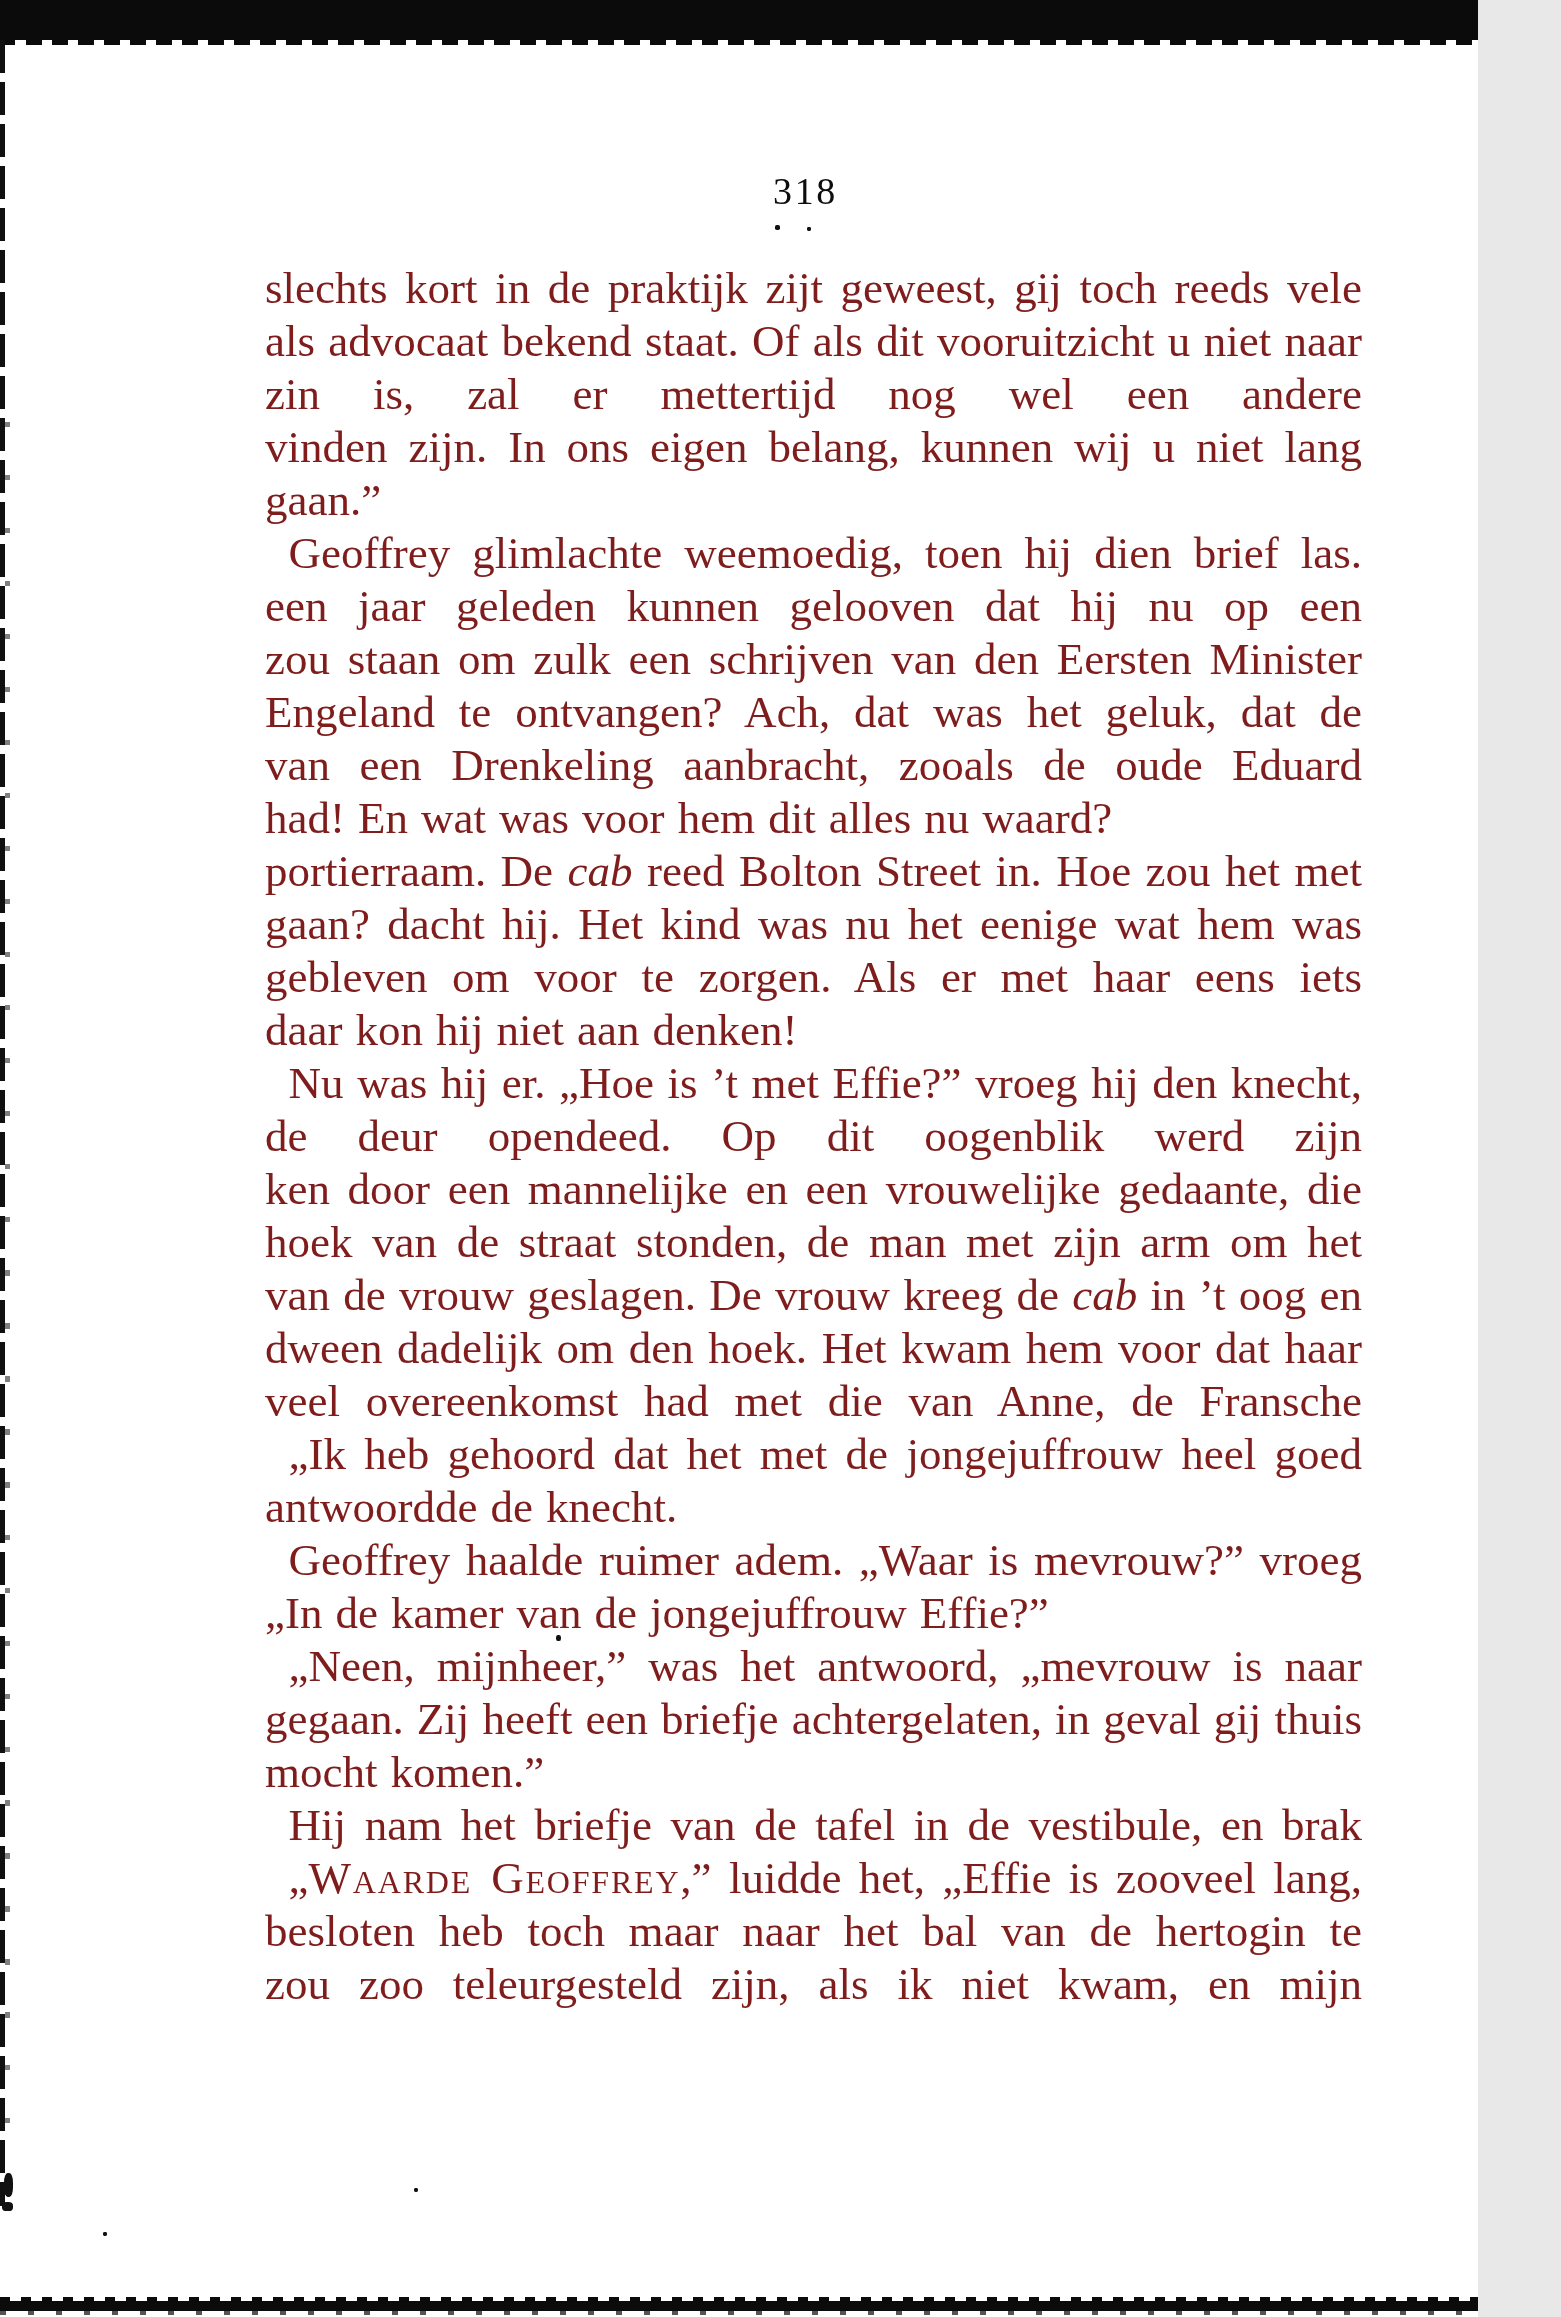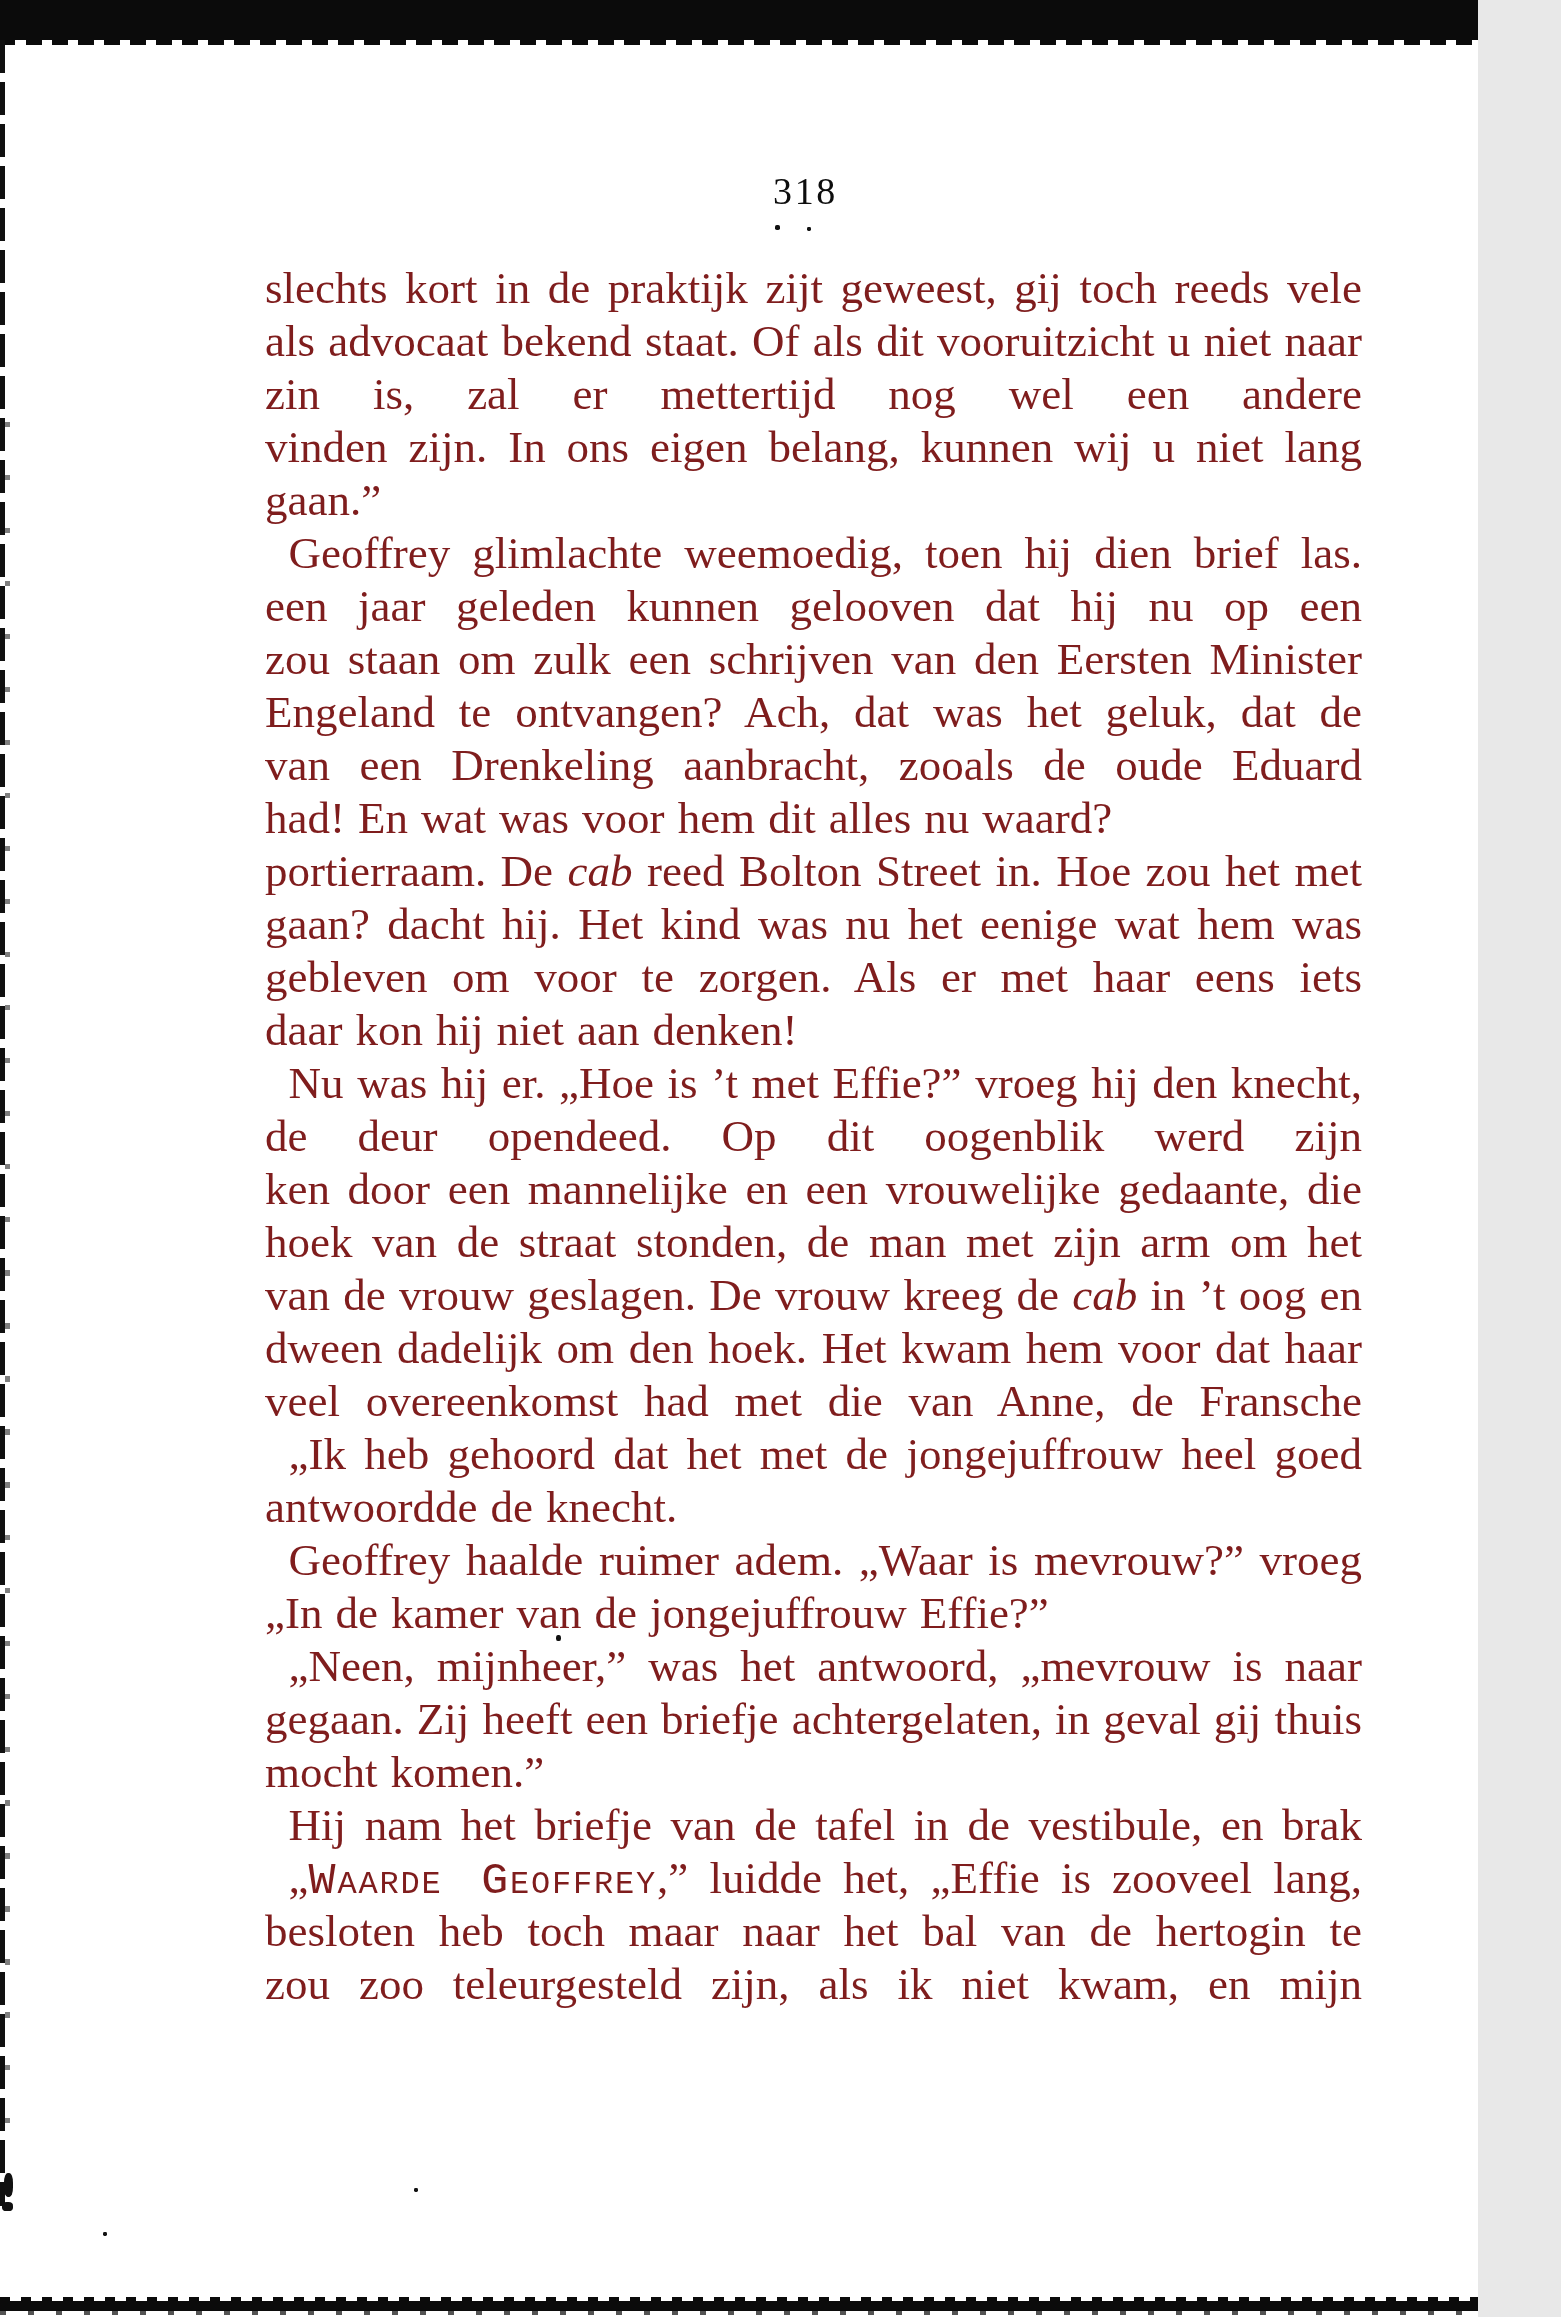--- a/index.html
+++ b/index.html
@@ -24,21 +24,21 @@
   .para{margin:0;padding:0;}
   .line{
     height:53px;overflow:hidden;
     text-align:justify;text-align-last:justify;
     text-justify:inter-word;
     word-spacing:1.8px;
   }
   .line.last{text-align-last:left;}
   .line.indent{text-indent:23.6px;}
   .italic{font-style:italic;}
-  .sc{font-variant:small-caps;letter-spacing:1.8px;font-family:Liberation Mono, monospace;}
+  .sc{font-variant:small-caps;letter-spacing:1.8px;}
   
   .art{position:absolute;background:#0b0b0b;}
   .art-top{left:0;top:0;width:1562px;height:40px;}
   .art-top::after{
     content:"";position:absolute;left:0;top:40px;width:1562px;height:4.5px;
     background:repeating-linear-gradient(90deg,#0b0b0b 0 15.5px,transparent 15.5px 26px);
   }
   .art-topright-blob{
     left:1509px;top:40px;width:33px;height:53px;
     clip-path:polygon(10% 0,90% 0,100% 18%,72% 38%,85% 60%,55% 100%,45% 62%,20% 40%,0 15%);

